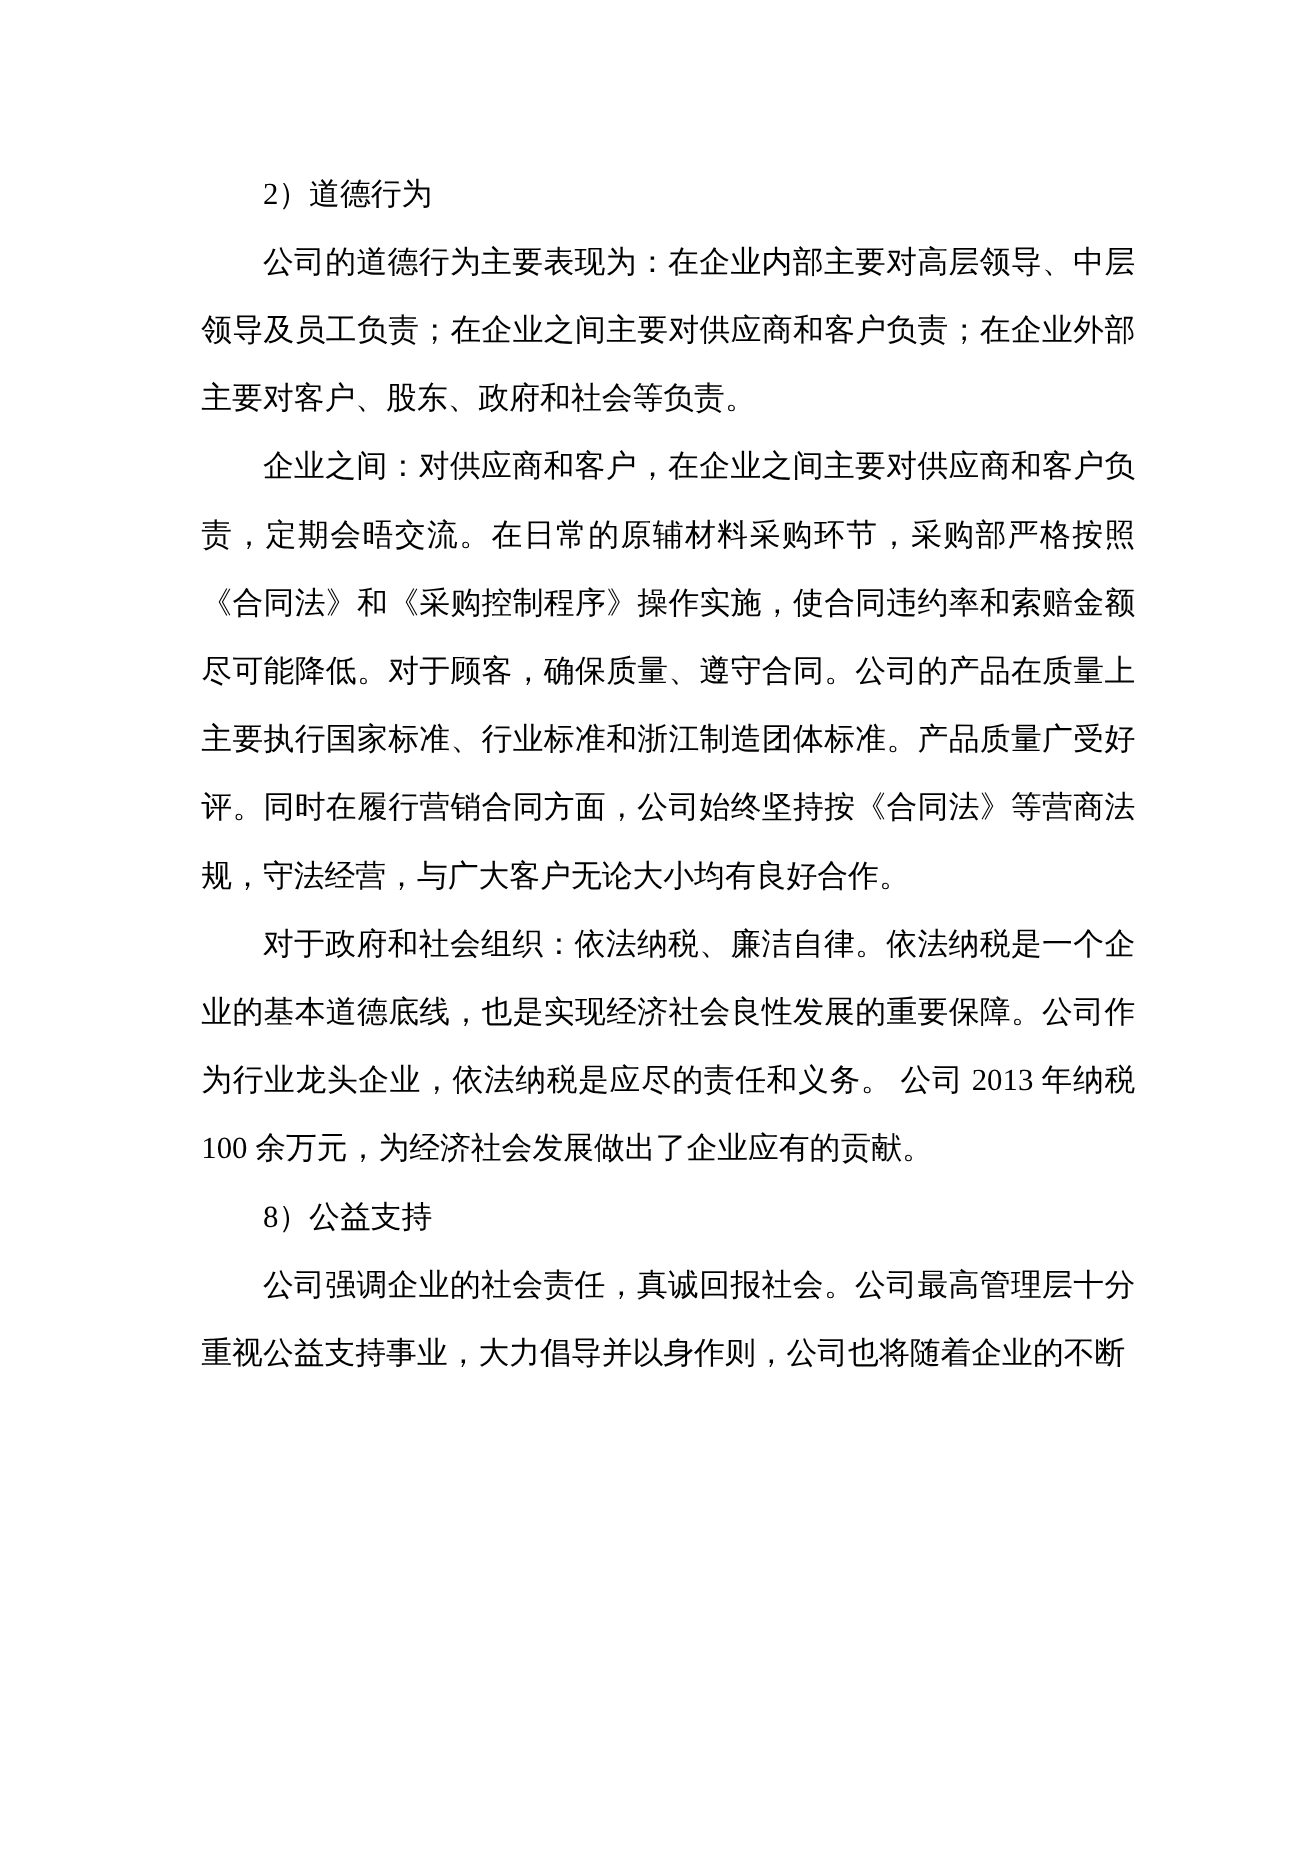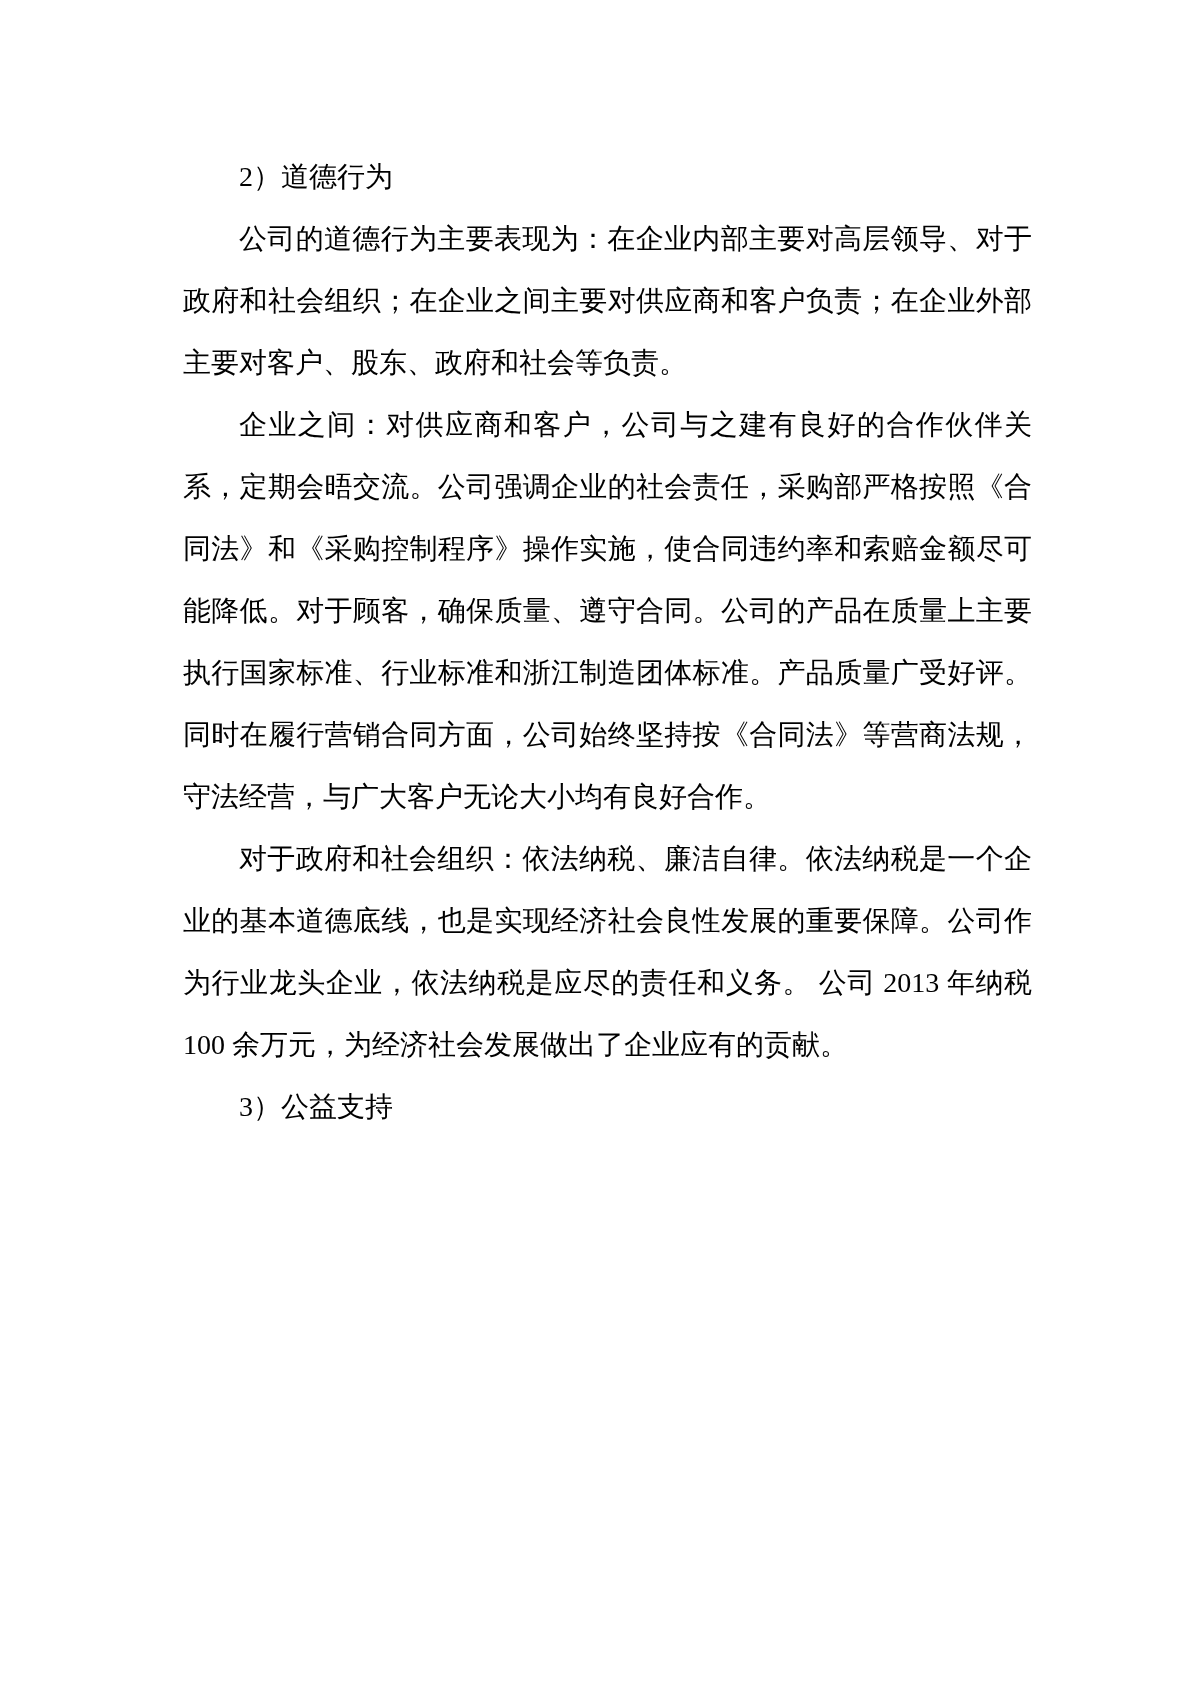--- a/index.html
+++ b/index.html
@@ -32,18 +32,19 @@
     word-break: normal;
     letter-spacing: 0;
   }
 </style>
 </head>
 <body>
 
 <div class="page">
   <div class="content">
     <p class="para">2）道德行为</p>
-    <p class="para">公司的道德行为主要表现为：在企业内部主要对高层领导、对于政府和社会组织；在企业之间主要对供应商和客户负责；在企业外部主要对客户、股东、政府和社会等负责。</p>
-    <p class="para">企业之间：对供应商和客户，公司与之建有良好的合作伙伴关系，定期会晤交流。公司强调企业的社会责任，采购部严格按照《合同法》和《采购控制程序》操作实施，使合同违约率和索赔金额尽可能降低。对于顾客，确保质量、遵守合同。公司的产品在质量上主要执行国家标准、行业标准和浙江制造团体标准。产品质量广受好评。同时在履行营销合同方面，公司始终坚持按《合同法》等营商法规，守法经营，与广大客户无论大小均有良好合作。</p>
+    <p class="para">公司的道德行为主要表现为：在企业内部主要对高层领导、中层领导及员工负责；在企业之间主要对供应商和客户负责；在企业外部主要对客户、股东、政府和社会等负责。</p>
+    <p class="para">企业之间：对供应商和客户，在企业之间主要对供应商和客户负责，定期会晤交流。在日常的原辅材料采购环节，采购部严格按照《合同法》和《采购控制程序》操作实施，使合同违约率和索赔金额尽可能降低。对于顾客，确保质量、遵守合同。公司的产品在质量上主要执行国家标准、行业标准和浙江制造团体标准。产品质量广受好评。同时在履行营销合同方面，公司始终坚持按《合同法》等营商法规，守法经营，与广大客户无论大小均有良好合作。</p>
     <p class="para">对于政府和社会组织：依法纳税、廉洁自律。依法纳税是一个企业的基本道德底线，也是实现经济社会良性发展的重要保障。公司作为行业龙头企业，依法纳税是应尽的责任和义务。 公司 2013 年纳税 100 余万元，为经济社会发展做出了企业应有的贡献。</p>
-    <p class="para">3）公益支持</p>
+    <p class="para">8）公益支持</p>
+    <p class="para">公司强调企业的社会责任，真诚回报社会。公司最高管理层十分重视公益支持事业，大力倡导并以身作则，公司也将随着企业的不断</p>
   </div>
 </div>
 
 </body></html>

